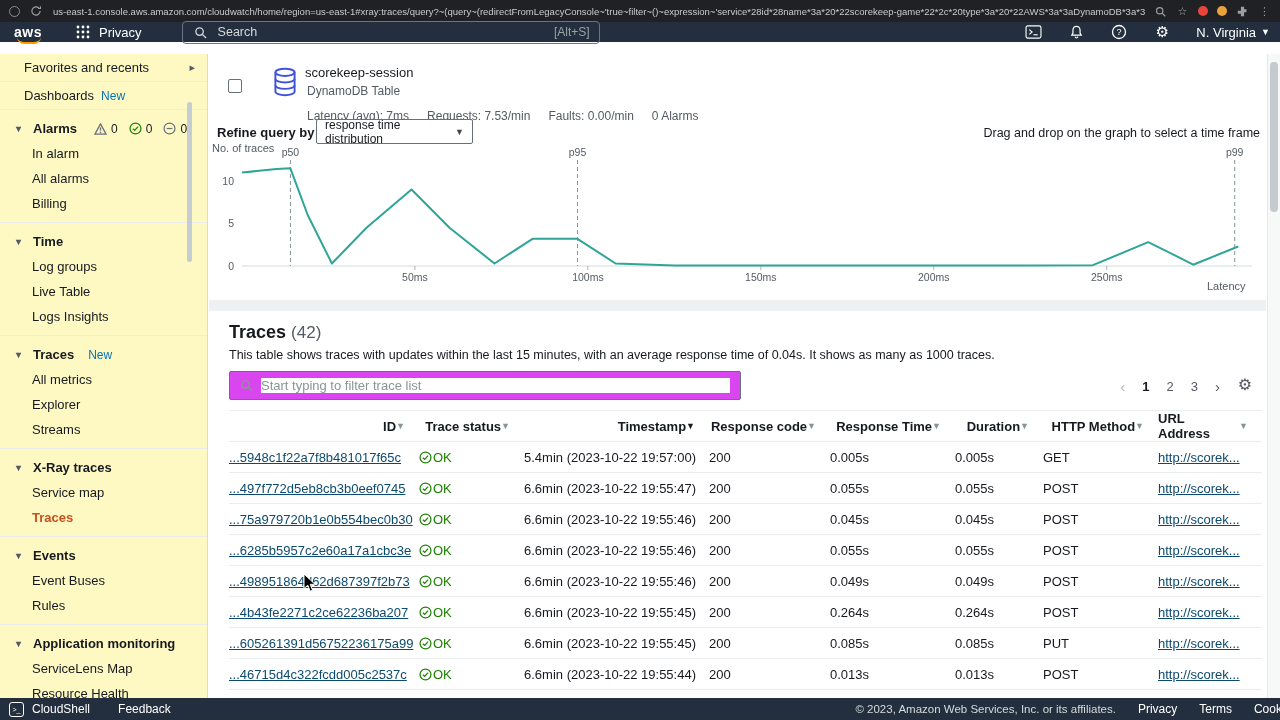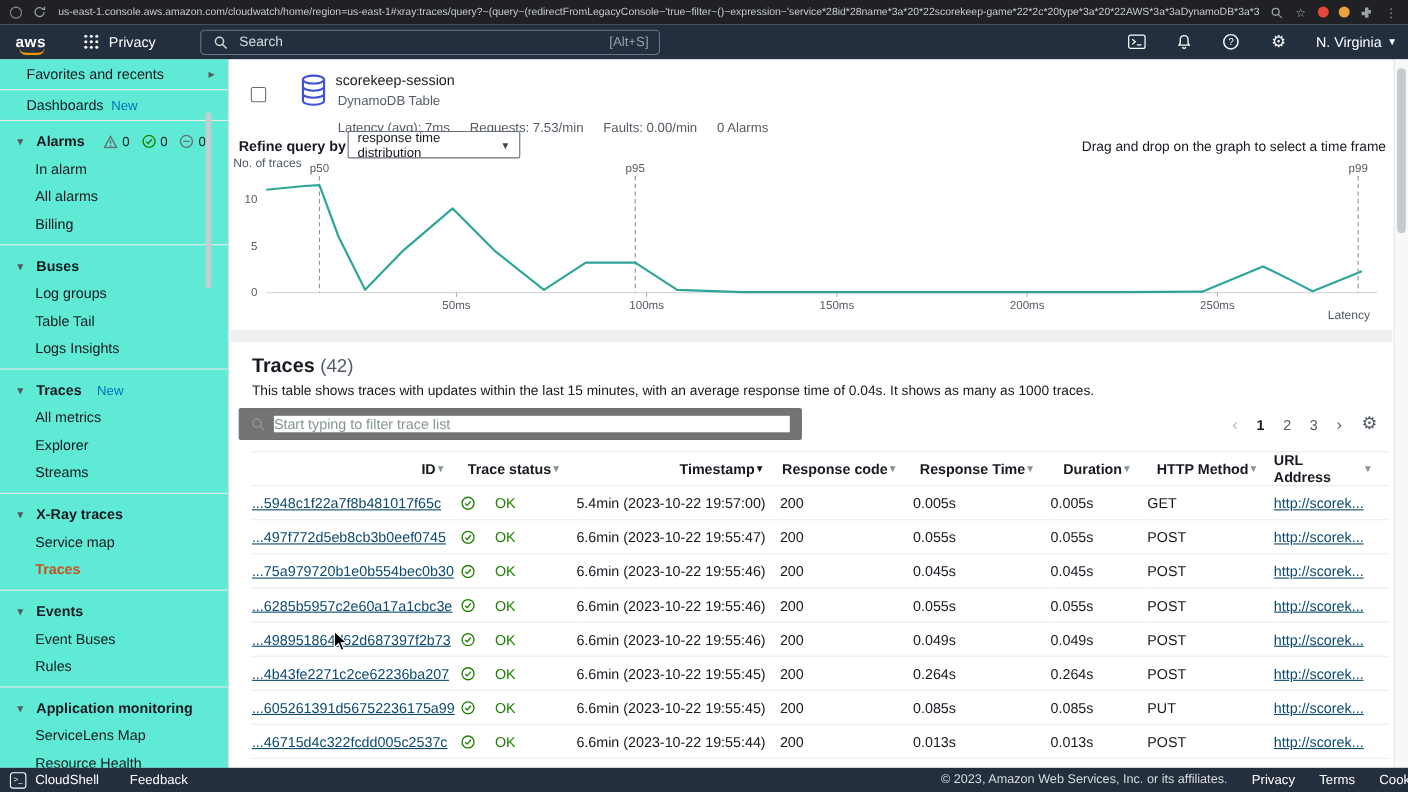--- a/index.html
+++ b/index.html
@@ -10,39 +10,39 @@
   
   .browser-bar { position:absolute; top:0; left:0; right:0; height:22px; background:#202124;
                  display:flex; align-items:center; gap:9px; padding:0 9px; color:#bdc1c6; }
   .b-circle { width:11px; height:11px; border:1.4px solid #8a8f94; border-radius:50%; flex:0 0 auto; }
   .b-icon { width:13px; height:13px; display:inline-flex; align-items:center; justify-content:center;
             font-size:11px; color:#9aa0a6; flex:0 0 auto; }
   .url { flex:1; font-size:9.5px; color:#c8cbce; white-space:nowrap; overflow:hidden; margin-left:2px; }
   .dot { width:10px; height:10px; border-radius:50%; flex:0 0 auto; }
 
   
-  .aws-nav { position:absolute; top:22px; left:0; right:0; height:32px; background:#232f3e;
+  .aws-nav { position:absolute; top:22px; left:0; right:0; height:20px; background:#232f3e;
              display:flex; align-items:center; color:#fff; }
   .aws-logo { margin-left:14px; font-weight:bold; font-size:14px; letter-spacing:.5px; position:relative; }
   .aws-logo::after { content:""; position:absolute; left:3px; right:1px; bottom:-4px; height:5px;
                      border-bottom:2px solid #ff9900; border-radius:0 0 9px 9px; }
   .nav-item { display:flex; align-items:center; gap:7px; font-size:13px; cursor:pointer; }
   .services { margin-left:32px; }
   .nav-search { margin-left:40px; width:418px; height:23px; border:1px solid #697586; border-radius:4px;
                 display:flex; align-items:center; padding:0 9px; gap:8px; font-size:12.5px; color:#d5dbdb; }
   .nav-search .ph { flex:1; }
   .shortcut { color:#95a5a6; font-size:12px; }
   .nav-right { margin-left:auto; display:flex; align-items:center; gap:25px; margin-right:10px; }
   .nav-icon { width:18px; height:18px; display:flex; align-items:center; justify-content:center;
               cursor:pointer; font-size:15px; color:#fff; }
   .region { display:flex; align-items:center; gap:5px; font-size:13px; cursor:pointer; }
   .region .caret { font-size:9px; }
 
   
-  .sidebar { position:absolute; top:54px; left:0; width:208px; bottom:22px; background:#5eead4;
+  .sidebar { position:absolute; top:54px; left:0; width:208px; bottom:22px; background:#fef9c3;
              border-right:1px solid #d5dbdb; overflow:hidden; font-size:13px; }
   .side-row { height:28px; display:flex; align-items:center; padding:0 12px 0 24px;
               border-bottom:1px solid #eaeded; cursor:pointer; }
   .side-row .chev { margin-left:auto; color:#545b64; font-size:11px; }
   .badge-new { color:#0073bb; font-size:12px; margin-left:7px; font-weight:normal; }
   .side-section { border-bottom:1px solid #eaeded; padding:6px 0; }
   .sec-header { height:25px; display:flex; align-items:center; padding-left:16px; font-weight:bold;
                 gap:7px; cursor:pointer; }
   .sec-caret { font-size:10px; color:#545b64; width:10px; }
   .side-item { height:25px; display:flex; align-items:center; padding-left:32px; cursor:pointer; }
@@ -70,21 +70,21 @@
   .chart-wrap { position:absolute; left:3px; top:88px; width:1048px; height:152px; }
   .tick { font-size:10.5px; fill:#545b64; }
   .ptick { font-size:10.5px; fill:#545b64; }
   .axis-label { font-size:11px; fill:#545b64; }
   .band { position:absolute; left:0; right:0; top:246px; height:11px; background:#eef0f1; }
 
   
   .traces-title { position:absolute; left:20px; top:268px; font-size:18px; font-weight:bold; }
   .traces-count { font-weight:normal; color:#545b64; font-size:17px; }
   .traces-desc { position:absolute; left:20px; top:294px; font-size:12.5px; }
-  .filter-box { position:absolute; left:8px; top:317px; width:512px; height:29px; background:#737373;
+  .filter-box { position:absolute; left:20px; top:317px; width:512px; height:29px; background:#d946ef;
                 border:1px solid #687078; border-radius:2px; display:flex; align-items:center;
                 padding:0 10px; gap:8px; }
   .filter-box input { border:none; outline:none; flex:1; font:13px "Liberation Sans",sans-serif;
                       color:#16191f; }
   .filter-box input::placeholder { color:#879596; }
   .pagination { position:absolute; top:324px; right:46px; display:flex; align-items:center; gap:17px;
                 font-size:13px; color:#545b64; }
   .pagination .page { cursor:pointer; }
   .pagination .page.current { color:#16191f; font-weight:bold; }
   .page-arrow { color:#aab7b8; font-size:15px; cursor:pointer; }
@@ -93,21 +93,21 @@
   .trace-table { position:absolute; left:20px; top:356px; width:1033px; border-collapse:collapse;
                  table-layout:fixed; font-size:13px; }
   .trace-table th { font-weight:bold; text-align:left; height:30px; padding:0 6px 0 0;
                     border-top:1px solid #eaeded; border-bottom:1px solid #eaeded; }
   .th-wrap { display:flex; align-items:center; justify-content:flex-end; padding-right:8px; }
   .sort { color:#879596; font-size:9px; cursor:pointer; }
   .sort.active { color:#16191f; }
   .trace-table td { height:31px; border-bottom:1px solid #eaeded; padding:0 6px 0 0;
                     white-space:nowrap; overflow:hidden; }
   a.link { color:#0c4a6e; text-decoration:underline; cursor:pointer; }
-  .status-ok { display:flex; align-items:center; gap:18px; color:#1d8102; }
+  .status-ok { display:flex; align-items:center; gap:1px; color:#1d8102; }
 
   
   .footer { position:absolute; left:0; right:0; bottom:0; height:22px; background:#232f3e; color:#fff;
             font-size:12px; display:flex; align-items:center; overflow:hidden; }
   .cs-icon { width:15px; height:15px; border:1px solid #fff; border-radius:3px; margin-left:9px;
              display:flex; align-items:center; justify-content:center; font-size:7px; color:#fff; }
   .footer .label { margin-left:8px; cursor:pointer; }
   .footer .feedback { margin-left:28px; cursor:pointer; }
   .foot-right { position:absolute; right:-78px; display:flex; gap:22px; align-items:center;
                 white-space:nowrap; }
@@ -244,24 +244,24 @@
           </span>
         </span>
       </div>
       <div class="side-item">In alarm</div>
       <div class="side-item">All alarms</div>
       <div class="side-item">Billing</div>
     </div>
     <div class="side-section">
       <div class="sec-header">
         <span class="sec-caret">▾</span>
-        <span>Buses</span>
+        <span>Time</span>
       </div>
       <div class="side-item">Log groups</div>
-      <div class="side-item">Table Tail</div>
+      <div class="side-item">Live Table</div>
       <div class="side-item">Logs Insights</div>
     </div>
     <div class="side-section">
       <div class="sec-header">
         <span class="sec-caret">▾</span>
         <span>Traces</span>
         <span class="badge-new">New</span>
       </div>
       <div class="side-item">All metrics</div>
       <div class="side-item">Explorer</div>

